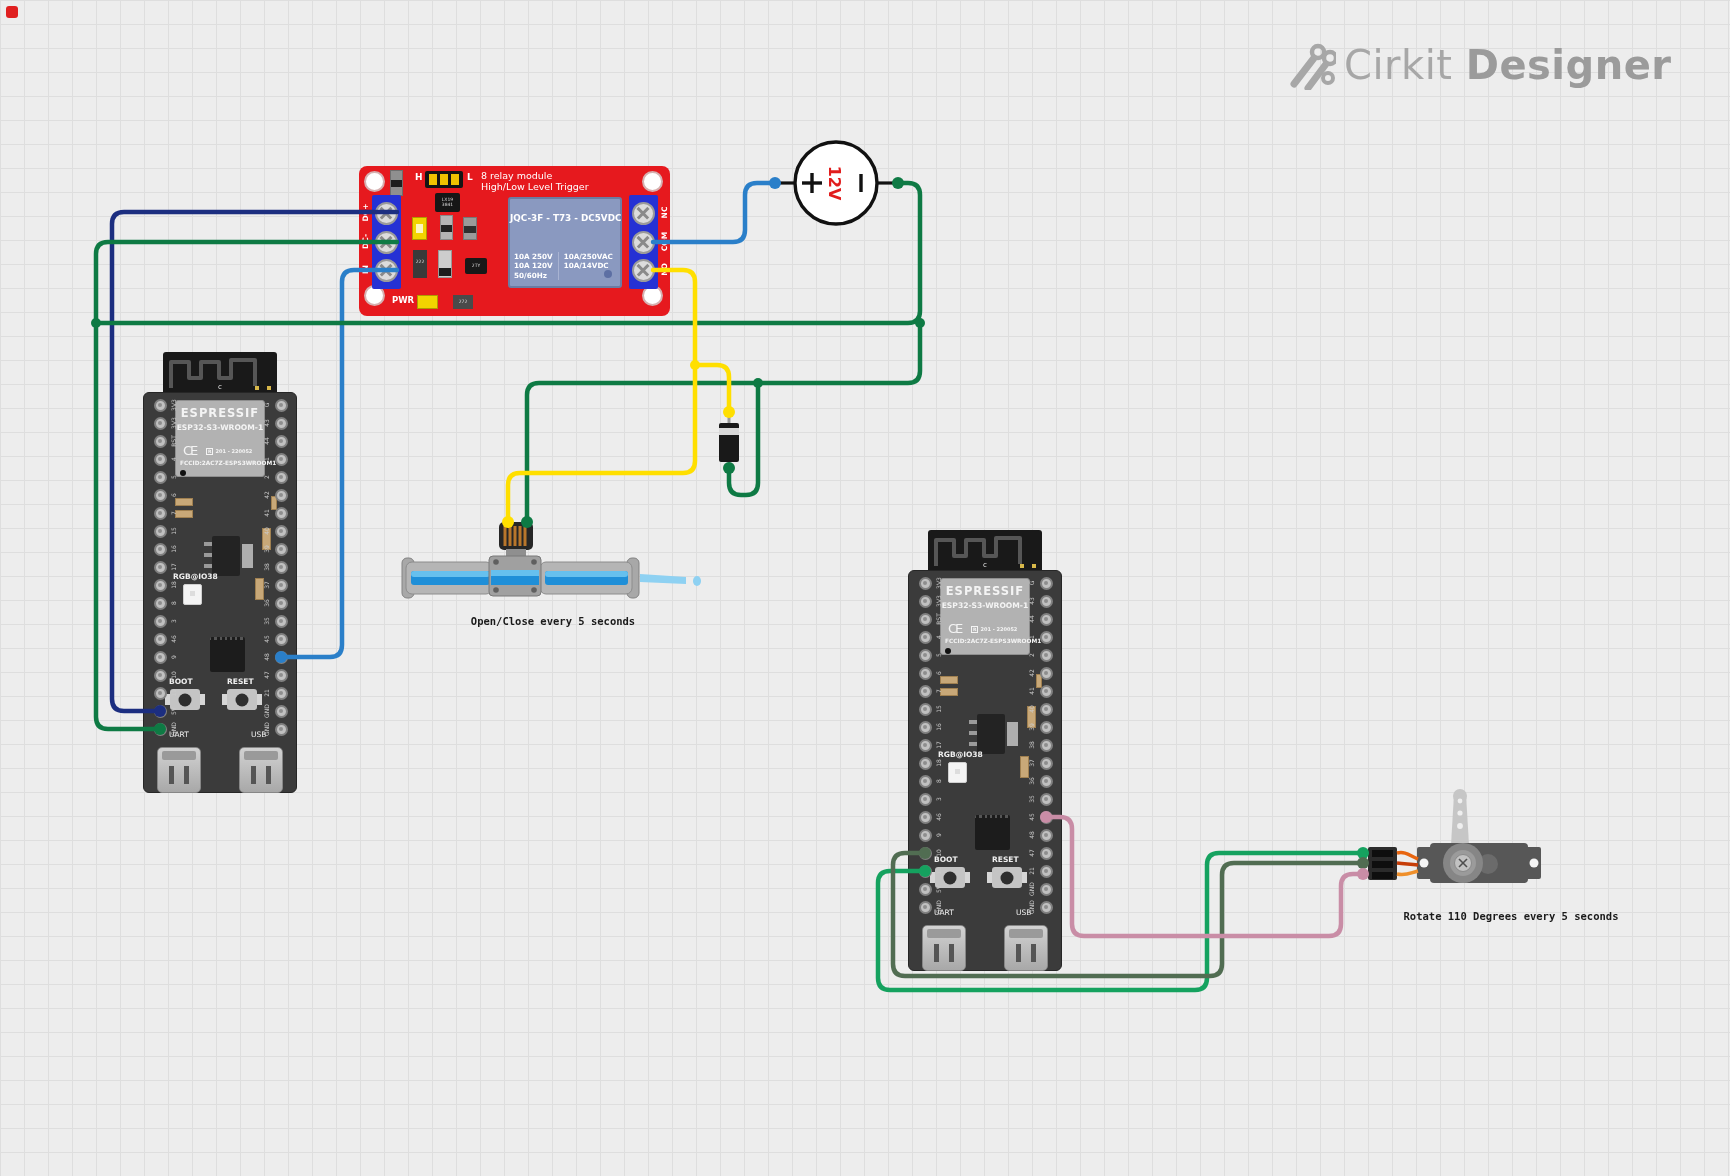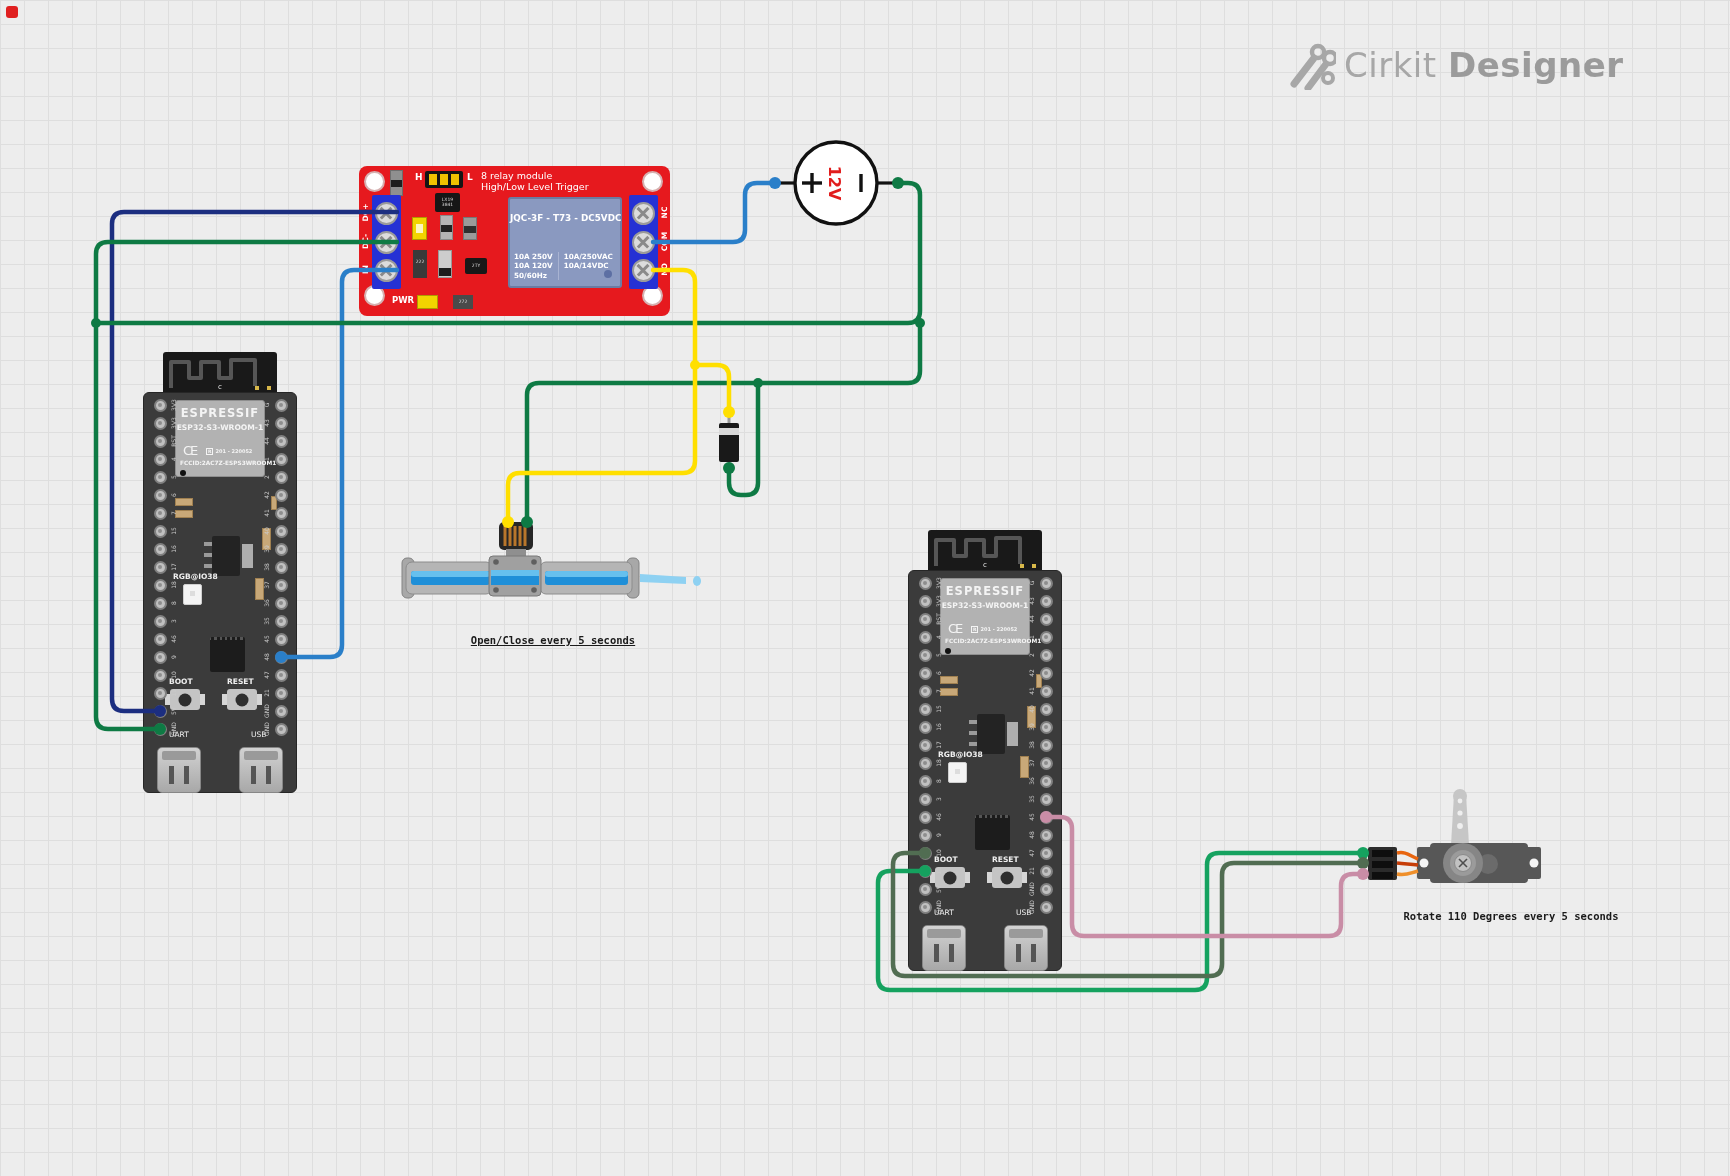--- a/index.html
+++ b/index.html
@@ -10,21 +10,21 @@
                      linear-gradient(90deg,#dedede 1px,transparent 1px);
     background-size:24px 24px;
     font-family:"DejaVu Sans","Liberation Sans",sans-serif;
   }
   .abs{position:absolute;}
   .comp{position:absolute;z-index:2;}
   #wire-overlay{position:absolute;left:0;top:0;z-index:5;pointer-events:none;}
 
   
   .brand{position:absolute;top:40px;left:1288px;display:flex;align-items:center;z-index:1;}
-  .brand-text{font-size:34px;letter-spacing:.5px;color:#a7a7a7;white-space:nowrap;}
+  .brand-text{font-size:40px;letter-spacing:.5px;color:#a7a7a7;white-space:nowrap;}
   .brand-text b{color:#9b9b9b;font-weight:bold;}
   .record-dot{position:absolute;left:6px;top:6px;width:12px;height:12px;background:#e02020;border-radius:3px;z-index:1;}
 
   
   .annot{position:absolute;z-index:4;font-family:"DejaVu Sans Mono","Liberation Mono",monospace;
          font-weight:bold;font-size:10.5px;color:#1a1a1a;text-align:center;white-space:nowrap;}
 
   
   .relay{left:359px;top:166px;width:311px;height:150px;background:#e6191e;border-radius:8px;}
   .hole{position:absolute;width:21px;height:21px;border-radius:50%;background:#fff;border:2px solid #d6b0b0;box-sizing:border-box;}
@@ -240,21 +240,21 @@
     <rect x="491" y="570" width="48" height="15" fill="#1f8fd8"></rect>
     <rect x="491" y="570" width="48" height="6" fill="#66c0ee"></rect>
     <circle cx="496" cy="562" r="2.8" fill="#5f5f5f"></circle>
       <circle cx="534" cy="562" r="2.8" fill="#5f5f5f"></circle>
     <circle cx="496" cy="590" r="2.8" fill="#5f5f5f"></circle>
       <circle cx="534" cy="590" r="2.8" fill="#5f5f5f"></circle>
     <polygon points="640,574 686,577 686,584 640,582" fill="#8ed1f2"></polygon>
     <ellipse cx="697" cy="581" rx="4" ry="5" fill="#8ed1f2"></ellipse>
   </svg>
 </div>
-<div class="annot" style="left:462px;top:634px;width:182px;text-decoration:underline;">Open/Close every 5 seconds</div>
+<div class="annot" style="left:462px;top:615px;width:182px;">Open/Close every 5 seconds</div>
 
 <div class="comp" style="left:715px;top:405px;width:30px;height:70px;">
   <svg width="30" height="70" viewBox="715 405 30 70">
     <line x1="729" y1="406" x2="729" y2="472" stroke="#9a9a9a" stroke-width="3"></line>
     <rect x="719" y="423" width="20" height="39" rx="2" fill="#191919"></rect>
     <rect x="719" y="428" width="20" height="7" fill="#d9d9d9"></rect>
   </svg>
 </div>
 
 <div class="comp" style="left:1360px;top:788px;width:190px;height:100px;">

